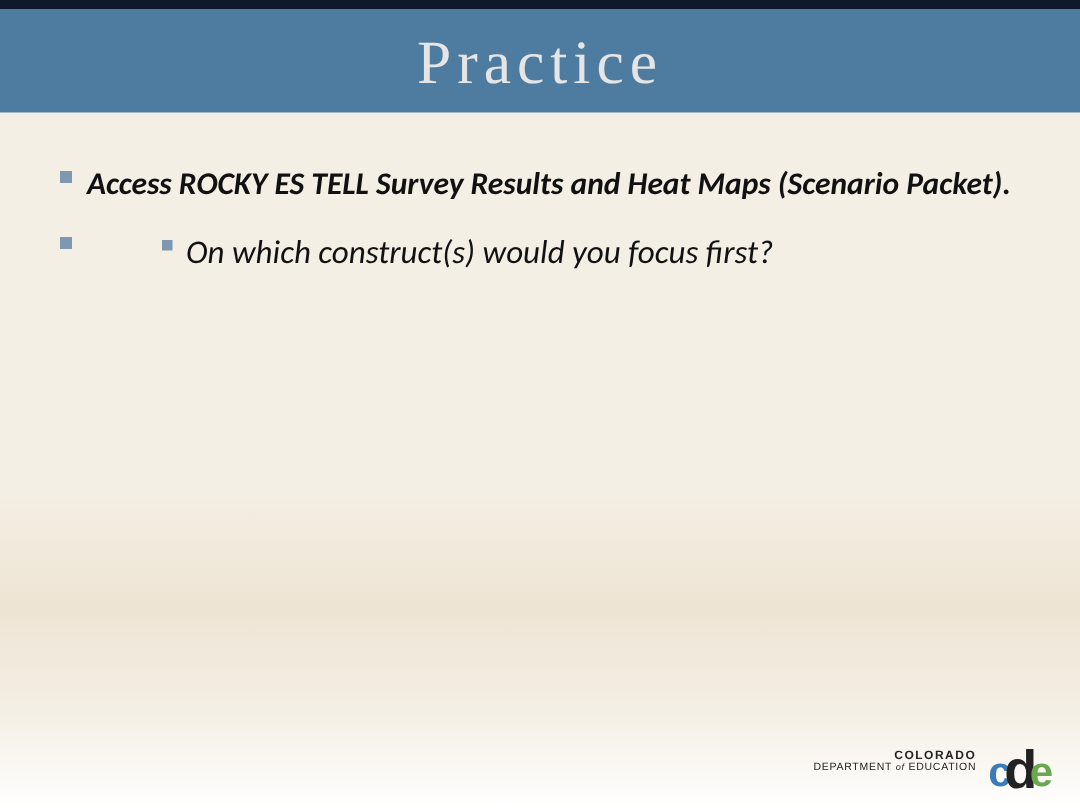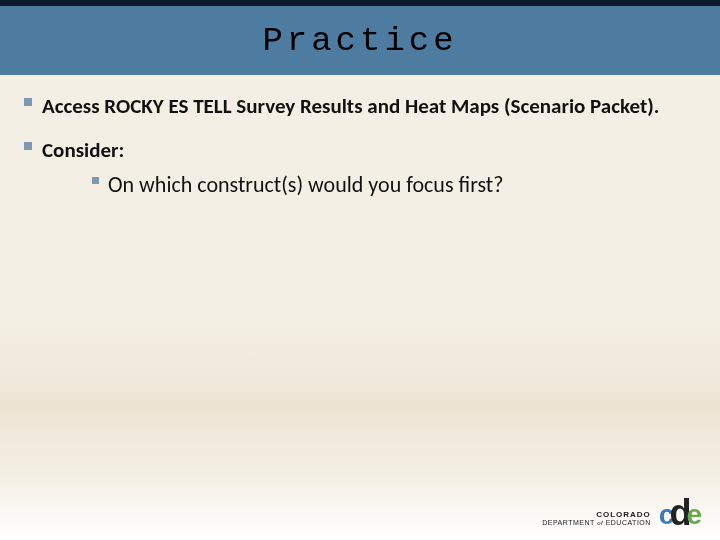--- a/index.html
+++ b/index.html
@@ -22,32 +22,33 @@
     width: 100%;
     height: 75px;
     box-sizing: border-box;
     border-top: 6px solid #0e1a2b;
     background: #4e7ba0;
     display: flex;
     align-items: center;
     justify-content: center;
   }
   .title-text {
-    color: #000000;
-    font-family: Liberation Mono, monospace;
-    font-size: 34px;
+    color: #e5e5e5;
+    font-family: Liberation Serif, serif;
+    font-size: 41px;
     letter-spacing: 4px;
   }
   .content {
     padding: 18px 22px 0 22px;
   }
   ul.top {
     list-style: none;
-    margin: 0;
+    margin: 16px;
     padding: 0;
+    font-style: italic;
   }
   ul.top > li {
     position: relative;
     padding-left: 20px;
     margin-bottom: 18px;
     font-size: 21px;
     font-weight: 700;
     color: #111;
     line-height: 1.25;
   }
@@ -81,21 +82,21 @@
     top: 7px;
     width: 7px;
     height: 7px;
     background: #7d98b0;
   }
   .footer-logo {
     position: absolute;
     right: 20px;
     bottom: 14px;
     display: flex;
-    align-items: flex-end;
+    align-items: flex-start;
     gap: 8px;
   }
   .logo-labels {
     text-align: right;
     line-height: 1.0;
   }
   .logo-colorado {
     font-size: 8px;
     letter-spacing: 1px;
     font-weight: 700;
@@ -149,21 +150,20 @@
 <div class="slide">
 
   <div class="title-band">
     <div class="title-text">Practice</div>
   </div>
 
   <div class="content">
     <ul class="top">
       <li>Access ROCKY ES TELL Survey Results and Heat Maps (Scenario Packet).</li>
       <li>
-        <span>Consider:</span>
         <ul class="sub">
           <li>On which construct(s) would you focus first?</li>
         </ul>
       </li>
     </ul>
   </div>
 
   <div class="footer-logo">
     <div class="logo-labels">
       <div class="logo-colorado">COLORADO</div>

